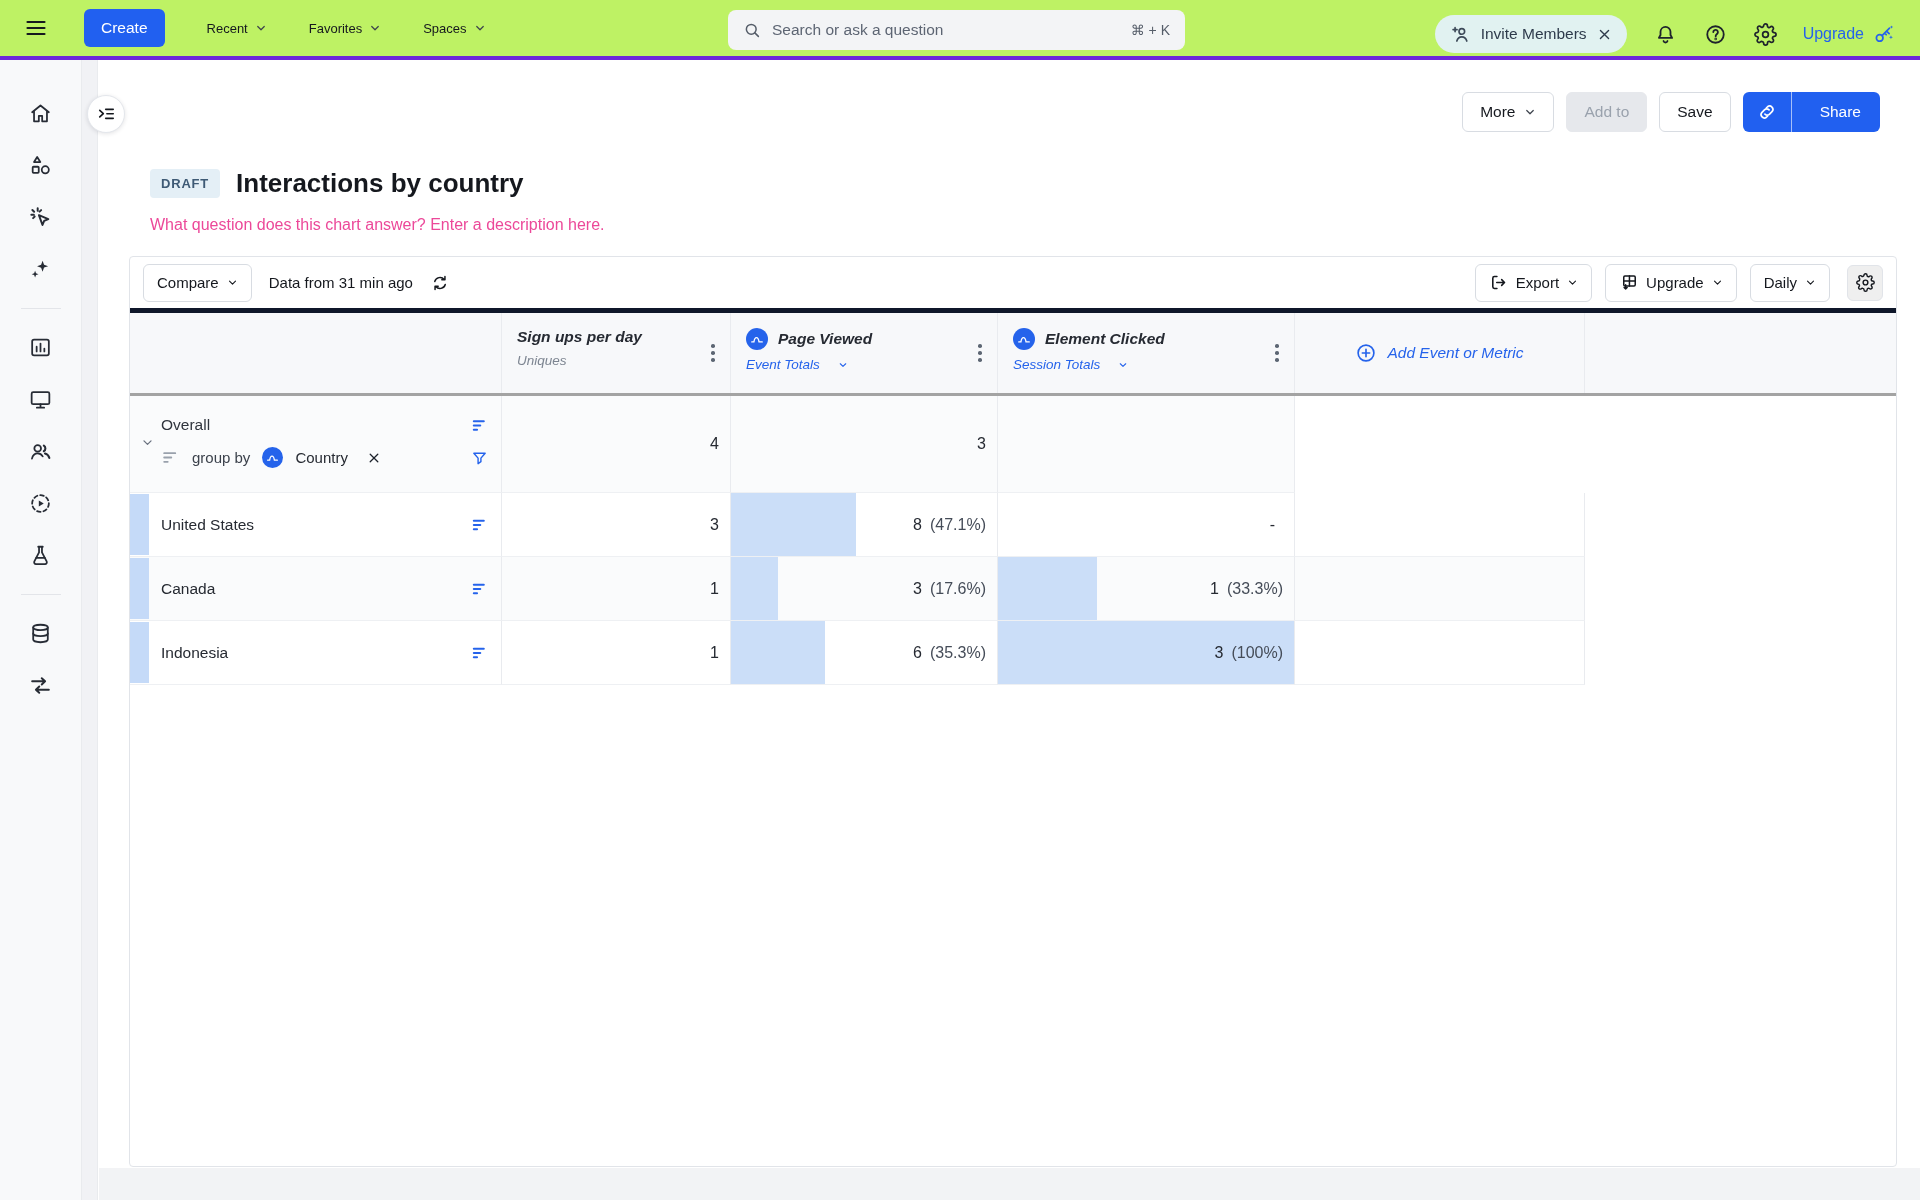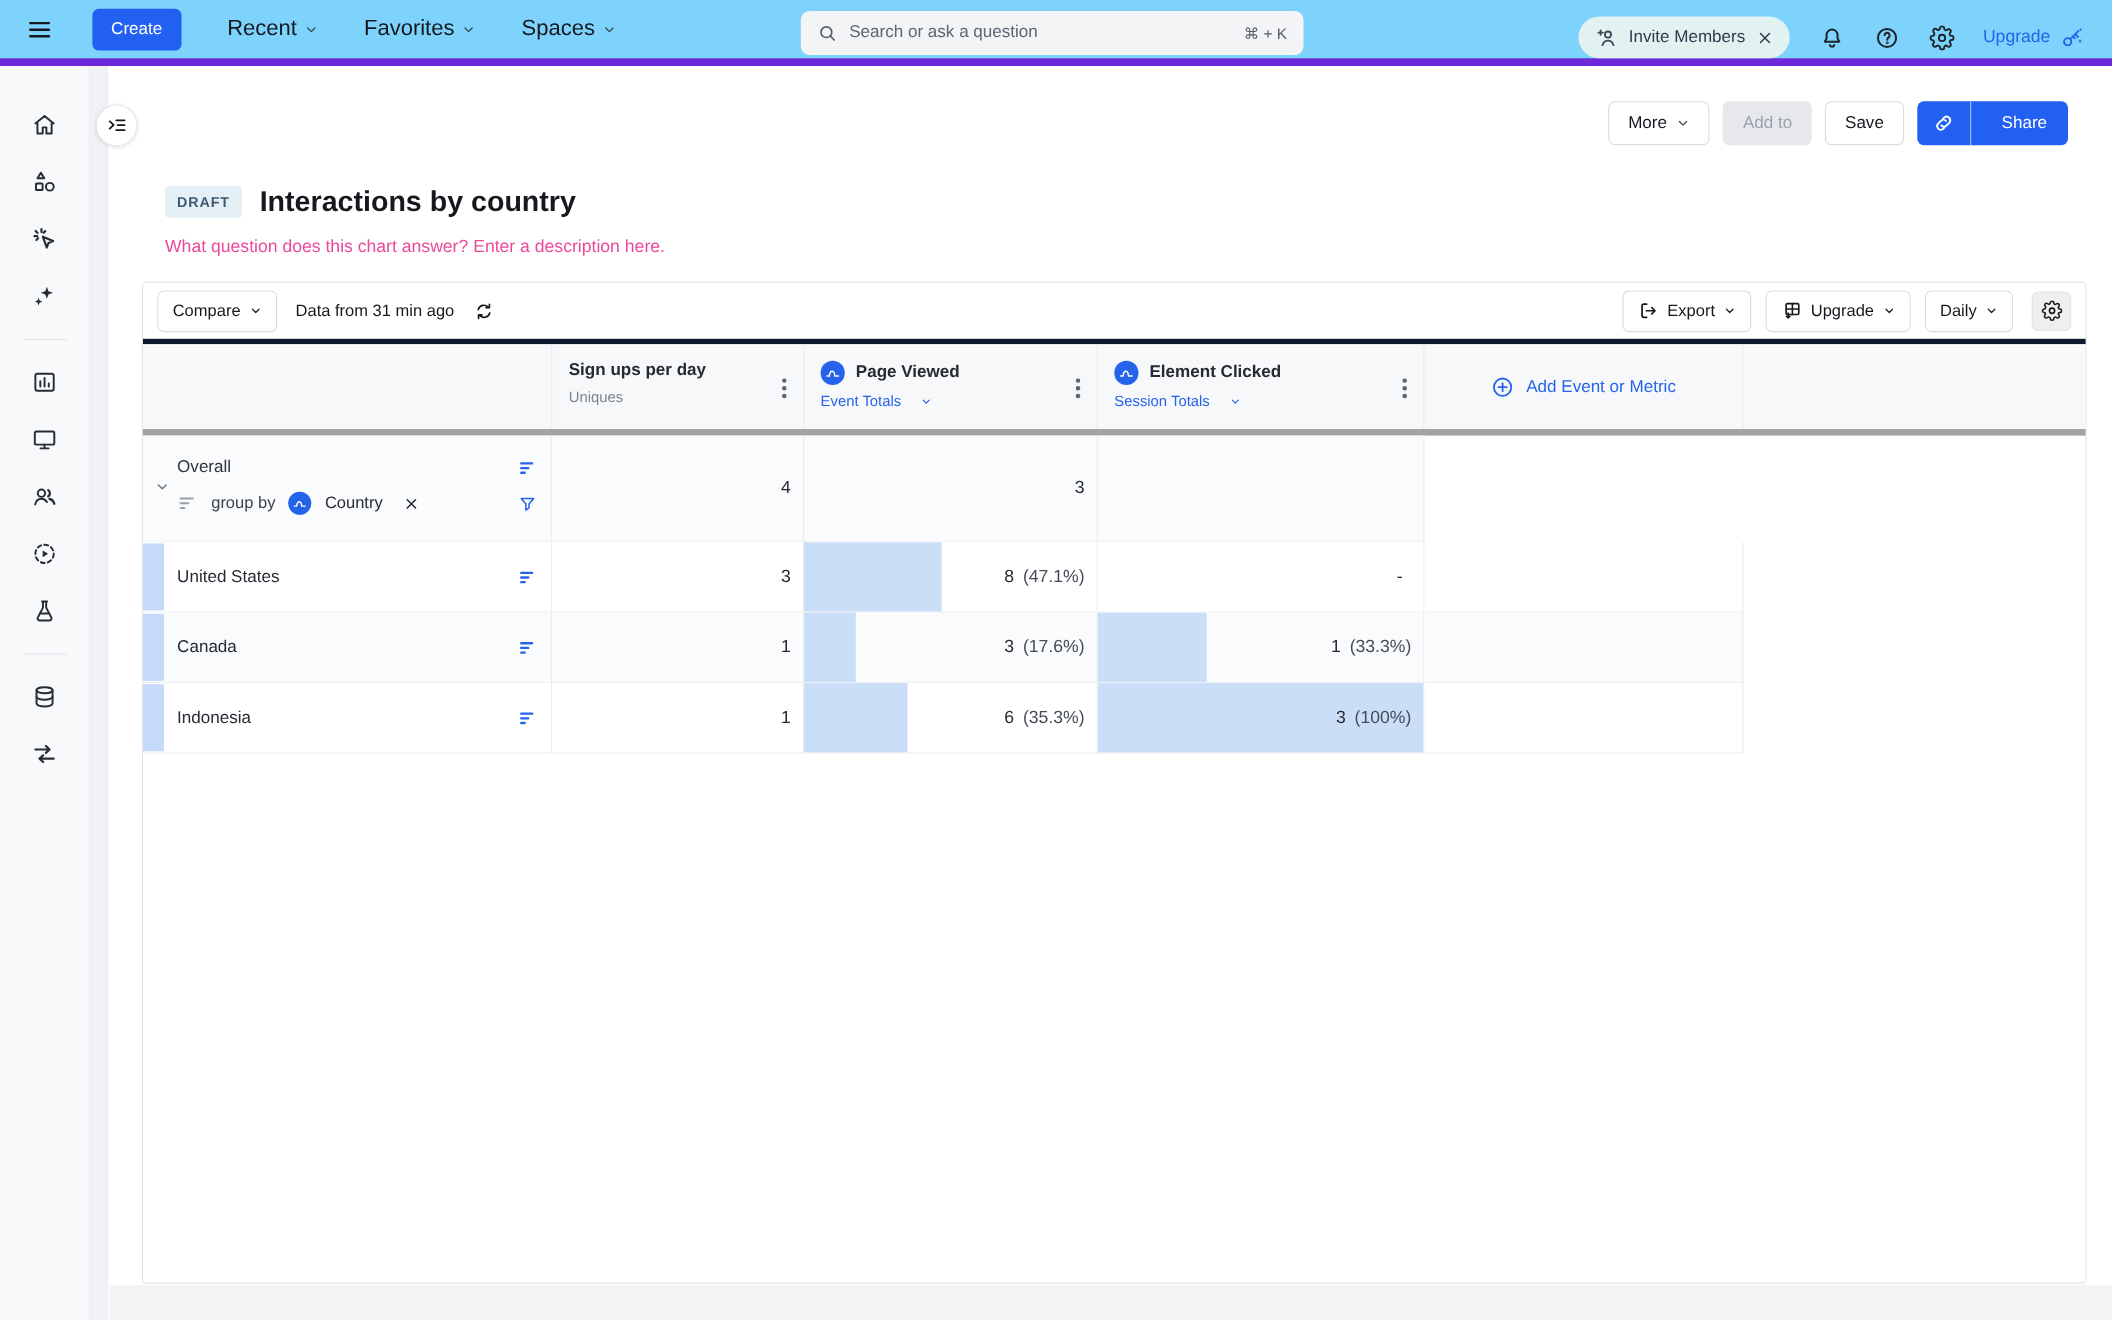--- a/index.html
+++ b/index.html
@@ -6,26 +6,26 @@
   html,body { width:1920px; height:1200px; }
   body {
     font-family:"Liberation Sans", sans-serif;
     background:#ffffff; color:#1c212b;
     position:relative; overflow:hidden;
   }
   svg { display:block; }
   .ic { stroke:currentColor; fill:none; stroke-width:1.7; stroke-linecap:round; stroke-linejoin:round; }
 
   
-  .topbar { position:absolute; top:0; left:0; right:0; height:60px; background:#7dd3fc;
-            border-bottom:7px solid #6d28d9; display:flex; align-items:center; z-index:20; }
+  .topbar { position:absolute; top:0; left:0; right:0; height:60px; background:#bef264;
+            border-bottom:4px solid #6d28d9; display:flex; align-items:center; z-index:20; }
   .hamburger { margin-left:24px; color:#15181e; cursor:pointer; }
   .create-btn { margin-left:36px; height:38px; padding:0 17px; background:#2160f0; color:#fff;
                 border:none; border-radius:6px; font-size:15.5px; display:flex; align-items:center; cursor:pointer; }
-  .nav-item { margin-left:42px; display:flex; align-items:center; gap:7px; font-size:20px; color:#15181e; cursor:pointer; }
+  .nav-item { margin-left:42px; display:flex; align-items:center; gap:7px; font-size:13px; color:#15181e; cursor:pointer; }
   .nav-item .chev { color:#3c424c; }
   .search-box { position:absolute; left:728px; top:10px; width:457px; height:40px; background:#f3f4f6;
                 border-radius:8px; display:flex; align-items:center; padding:0 15px; gap:11px; }
   .search-box input { flex:1; border:none; outline:none; background:transparent; font-size:15.5px;
                       font-family:"Liberation Sans",sans-serif; color:#1c212b; }
   .search-box input::placeholder { color:#5d6573; }
   .kbd-hint { font-size:14px; color:#555d69; }
   .tb-right { position:absolute; right:25px; top:0; height:68px; display:flex; align-items:center; }
   .invite-pill { height:38px; border-radius:19px; background:#e1f2f1; display:flex; align-items:center;
                  padding:0 15px; gap:10px; color:#3d4a59; cursor:pointer; }
@@ -80,21 +80,21 @@
   .seg-item { width:47px; display:flex; align-items:center; justify-content:center; font-size:15px;
               color:#555d69; border-right:1px solid #e7e9ed; cursor:pointer; }
   .seg-item.active { box-shadow:inset 0 0 0 2px #2563eb; border-radius:6px; color:#2563eb; border-right-color:transparent; }
   .seg-cal { width:59px; display:flex; align-items:center; justify-content:center; gap:5px; color:#15181e;
              border-right:none; cursor:pointer; }
   .gear-btn { width:36px; height:36px; border:1px solid #e1e4e9; border-radius:6px; display:flex;
               align-items:center; justify-content:center; color:#15181e; margin-left:4px; cursor:pointer; }
 
   
   .tgrid { display:grid; grid-template-columns:372px 229px 267px 297px 290px 1fr; }
-  .thead { background:#f7f8fa; height:83px; border-bottom:6px solid #a3a3a3; }
+  .thead { background:#f7f8fa; height:83px; border-bottom:3px solid #a3a3a3;font-style:italic; }
   .th { position:relative; border-right:1px solid #e9ebef; padding:15px 12px 0 15px; }
   .th:last-child { border-right:none; }
   .th-title-row { display:flex; align-items:center; gap:10px; }
   .th-title { font-size:15.5px; font-weight:bold; color:#262a32; }
   .th-sub { margin-top:7px; font-size:13.5px; color:#7d8591; }
   .th-sub-link { margin-top:7px; font-size:13.5px; color:#2563eb; display:flex; align-items:center; gap:18px; cursor:pointer; }
   .kebab { position:absolute; right:15px; top:31px; display:flex; flex-direction:column; gap:3.5px; cursor:pointer; }
   .kebab i { width:3.6px; height:3.6px; border-radius:50%; background:#5d6673; }
   .amp { width:22px; height:22px; border-radius:50%; background:#2563eb; display:flex; align-items:center;
          justify-content:center; flex:none; }

